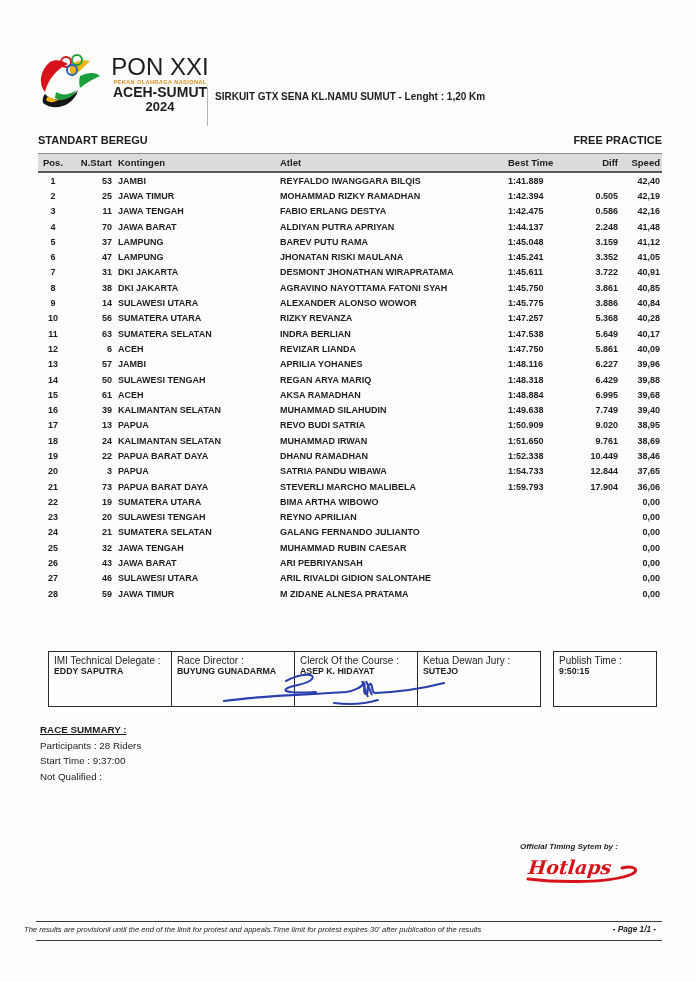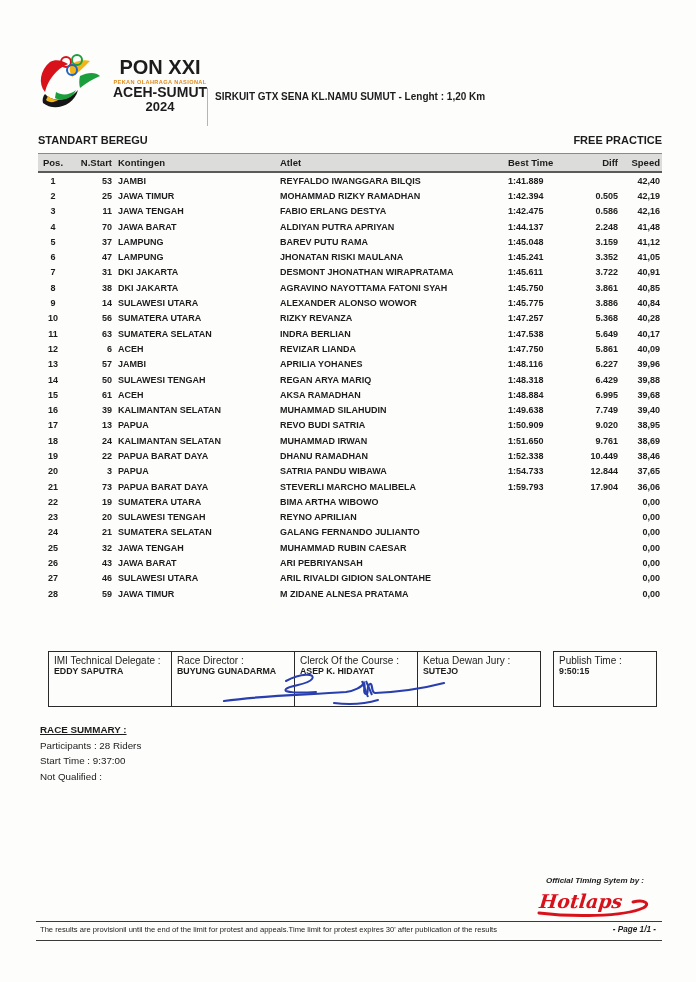--- a/index.html
+++ b/index.html
@@ -5,21 +5,21 @@
   html,body{margin:0;padding:0;background:#e8e8e8;}
   .page{
     position:relative;width:696px;height:982px;background:#fdfdfc;
     font-family:"Liberation Sans",sans-serif;color:#1c1c1c;overflow:hidden;
     margin:0 auto;
   }
   
   .logo-wrap{position:absolute;left:36px;top:52px;display:flex;}
   .logo-mark{width:72px;height:72px;}
   .logo-text{margin-left:2px;margin-top:4px;text-align:center;width:100px;}
-  .logo-title{font-size:20px;font-weight:bold;letter-spacing:0px;line-height:22px;}
+  .logo-title{font-size:24px;font-weight:normal;letter-spacing:0px;line-height:22px;}
   .logo-sub{font-size:5.6px;font-weight:bold;color:var(--subtitle_orange);letter-spacing:.4px;margin-top:1px;}
   .logo-host{font-size:14px;font-weight:bold;line-height:15px;}
   .logo-year{font-size:13px;font-weight:bold;line-height:14px;}
   .header-divider{position:absolute;left:207px;top:88px;height:38px;width:1px;background:#b5b5b5;}
   .event-info{position:absolute;left:215px;top:89px;font-size:10px;font-weight:bold;line-height:15px;}
   
   .section-row{position:absolute;left:38px;top:134px;width:624px;display:flex;justify-content:space-between;font-size:11px;font-weight:bold;}
   
   .results-table{position:absolute;left:38px;top:153px;width:624px;}
   .thead,.trow{display:grid;grid-template-columns:30px 44px 166px 230px 70px 42px 42px;}
@@ -39,27 +39,27 @@
   .off-box{width:112px;height:48px;border:1.6px solid #2a2a2a;border-right:none;padding:3px 5px;}
   .off-box:last-child{border-right:1.6px solid #2a2a2a;}
   .off-label{font-size:10px;line-height:11px;}
   .off-name{font-size:8.8px;font-weight:bold;line-height:11px;}
   .publish-box{width:92px;height:48px;border:1.6px solid #2a2a2a;margin-left:12px;padding:3px 5px;}
   .signature{position:absolute;left:168px;top:8px;width:240px;height:58px;pointer-events:none;}
   
   .race-summary{position:absolute;left:40px;top:722px;font-size:9.8px;line-height:15.5px;}
   .rs-title{font-weight:bold;text-decoration:underline;}
   
-  .timing{position:absolute;left:520px;top:876px;width:150px;text-align:center;}
+  .timing{position:absolute;left:520px;top:842px;width:150px;text-align:left;}
   .timing-label{font-size:8px;font-weight:bold;font-style:italic;}
   .hotlaps{width:128px;height:34px;margin-top:2px;}
   
   .footer-rule-top{position:absolute;left:36px;top:921px;width:626px;border-top:1.3px solid #3a3a3a;}
   .footer-rule-bottom{position:absolute;left:36px;top:940px;width:626px;border-top:1.3px solid #3a3a3a;}
-  .footer-note{position:absolute;left:40px;top:925px;font-size:7.6px;color:#222;}
+  .footer-note{position:absolute;left:24px;top:925px;font-size:7.6px;font-style:italic;color:#222;}
   .footer-page{position:absolute;right:40px;top:925px;font-size:8.2px;font-weight:bold;font-style:italic;}
 </style>
 </head>
 <body>
 
 <div class="page">
 
   <div class="logo-wrap">
     <svg class="logo-mark" viewBox="0 0 72 72">
       <path d="M14 10 C4 18 2 32 9 40 C12 28 20 17 32 12 C26 8 19 7 14 10 Z" fill="#d8121a"></path>

